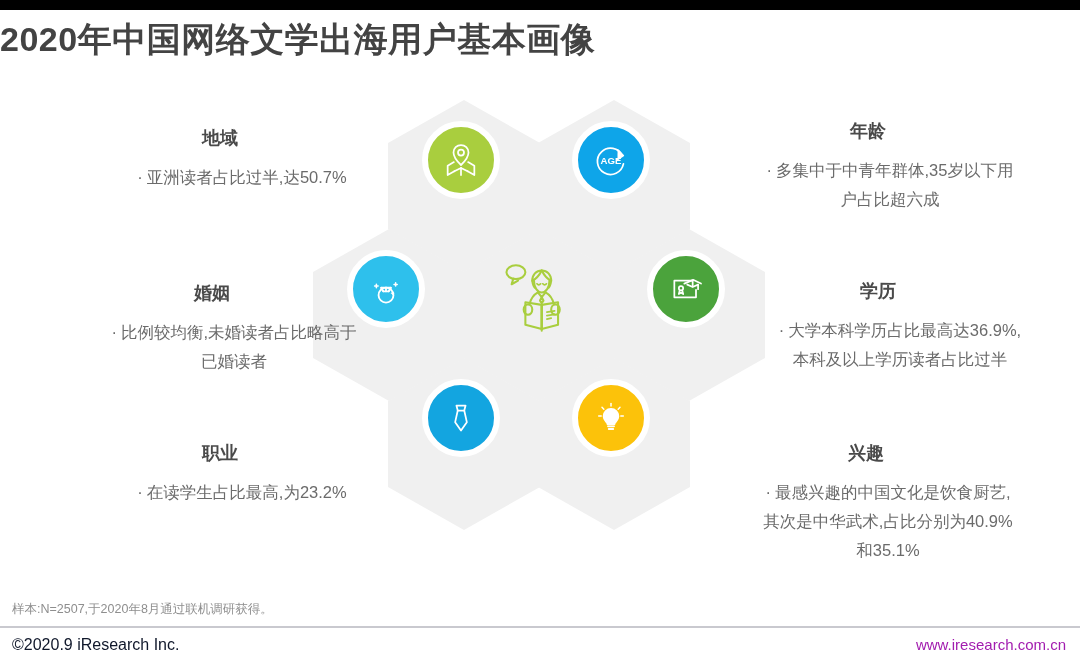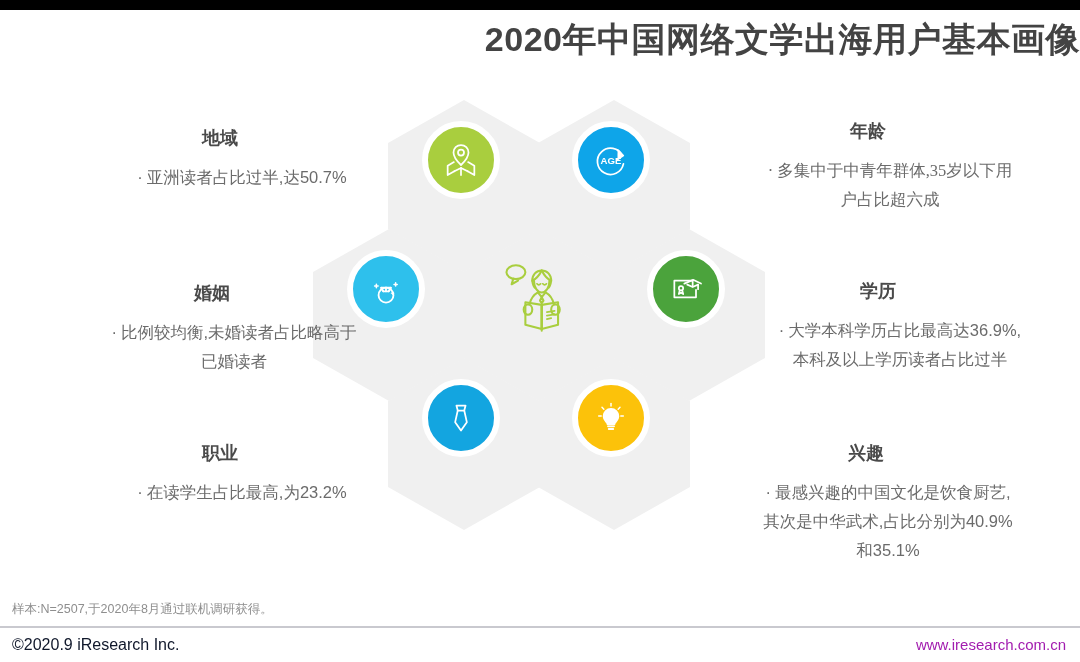--- a/index.html
+++ b/index.html
@@ -11,21 +11,21 @@
   }
   .page { position: relative; width: 1080px; height: 662px; background: #fff; }
 
   .topbar {
     position: absolute; top: 0; left: 0; width: 1080px; height: 10px;
     background: #000000;
   }
 
   .title {
     position: absolute; top: 18px; left: 0; width: 1080px;
-    text-align: right;
+    text-align: left;
     font-size: 34px; font-weight: bold; color: #434343;
     letter-spacing: 0.5px;
     line-height: 42px;
   }
 
   
   .hexwrap {
     position: absolute; left: 330px; top: 100px;
     width: 420px; height: 430px;
   }
@@ -73,21 +73,21 @@
   .block .bd {
     font-size: 16.5px; color: #6b6b6b; line-height: 29px;
     text-align: center;
     margin-left: 44px;
   }
   .block .bd .bullet { margin-right: 4px; }
 
   .b-region { left: 70px;  top: 125px; }
   .b-marry  { left: 62px;  top: 280px; }
   .b-job    { left: 70px;  top: 440px; }
-  .b-age    { left: 718px; top: 118px; font-family: Liberation Serif, serif; }
+  .b-age    { left: 718px; top: 118px; }
   .b-edu    { left: 728px; top: 278px; }
   .b-int    { left: 716px; top: 440px; }
 
   
   .sample {
     position: absolute; left: 12px; top: 600px;
     font-size: 12.5px; color: #8e8e8e; line-height: 18px;
   }
   .divider {
     position: absolute; left: 0px; top: 626px;

